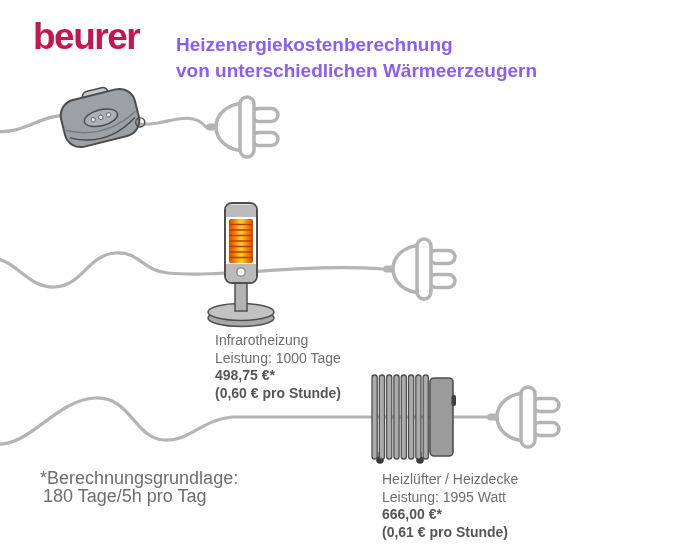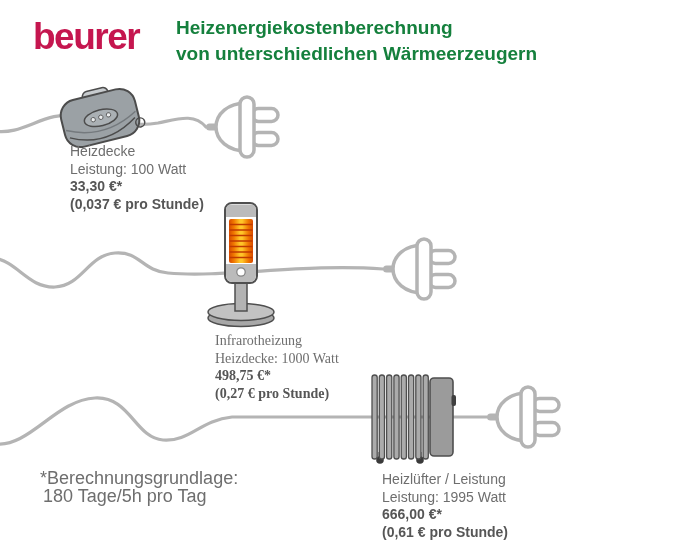--- a/index.html
+++ b/index.html
@@ -6,29 +6,29 @@
   #stage{
     position:relative;width:700px;height:550px;background:#ffffff;overflow:hidden;
     font-family:"Liberation Sans", sans-serif;
   }
   #art{position:absolute;left:0;top:0;width:700px;height:550px;}
   .logo{
     position:absolute;left:33px;top:16px;
     font-size:37px;font-weight:bold;letter-spacing:-1.5px;color:#c5164f;
   }
   .title{
-    position:absolute;left:176px;top:15px;
-    font-size:19px;font-weight:bold;color:#15803d;line-height:26px;
+    position:absolute;left:176px;top:32px;
+    font-size:19px;font-weight:bold;color:#8b5cf6;line-height:26px;
   }
   .plabel{position:absolute;font-size:14px;color:#6e6e6e;line-height:17.5px;}
   .plabel .b{font-weight:bold;color:#565656;}
   .footnote{position:absolute;left:40px;top:470px;font-size:18px;color:#6e6e6e;line-height:17.5px;}
   .footnote .ind{padding-left:3px;}
   .p1{left:70px;top:143px;}
-  .p2{left:215px;top:332px;font-family:Liberation Serif, serif;}
+  .p2{left:215px;top:332px;}
   .p3{left:382px;top:471px;}
 </style>
 </head>
 <body>
 
 <div id="stage">
 
   <svg id="art" viewBox="0 0 700 550">
     <defs>
       <linearGradient id="glowGrad" x1="0" y1="0" x2="1" y2="0">
@@ -108,36 +108,30 @@
     </g>
   </svg>
 
   <div class="logo" style="color: rgb(197, 22, 79);">beurer</div>
 
   <div class="title">
     <div>Heizenergiekostenberechnung</div>
     <div>von unterschiedlichen Wärmeerzeugern</div>
   </div>
 
-  <div class="plabel p1">
-    <div>Heizdecke</div>
-    <div>Leistung: 100 Watt</div>
-    <div class="b">33,30 €*</div>
-    <div class="b">(0,037 € pro Stunde)</div>
-  </div>
 
   <div class="plabel p2">
     <div>Infrarotheizung</div>
-    <div>Heizdecke: 1000 Watt</div>
+    <div>Leistung: 1000 Tage</div>
     <div class="b">498,75 €*</div>
-    <div class="b">(0,27 € pro Stunde)</div>
+    <div class="b">(0,60 € pro Stunde)</div>
   </div>
 
   <div class="plabel p3">
-    <div>Heizlüfter / Leistung</div>
+    <div>Heizlüfter / Heizdecke</div>
     <div>Leistung: 1995 Watt</div>
     <div class="b">666,00 €*</div>
     <div class="b">(0,61 € pro Stunde)</div>
   </div>
 
   <div class="footnote">
     <div>*Berechnungsgrundlage:</div>
     <div class="ind">180 Tage/5h pro Tag</div>
   </div>
 

